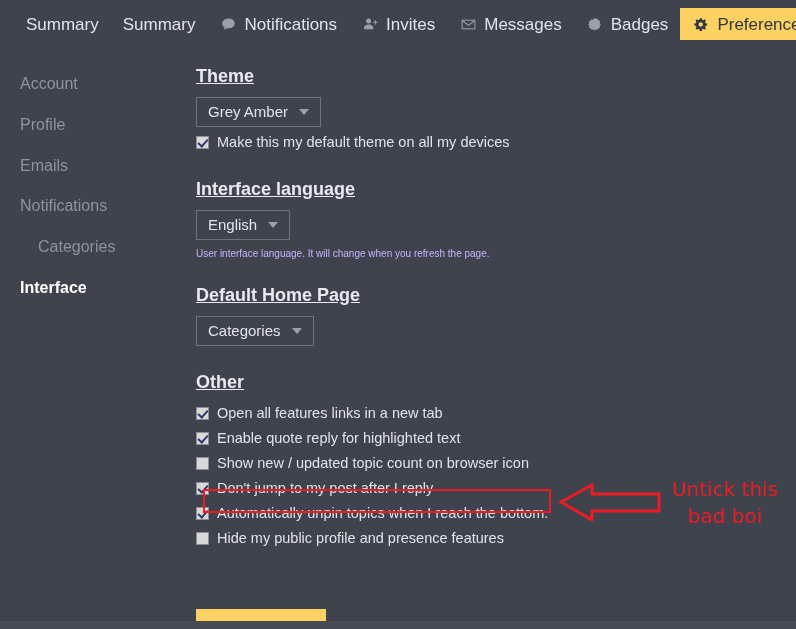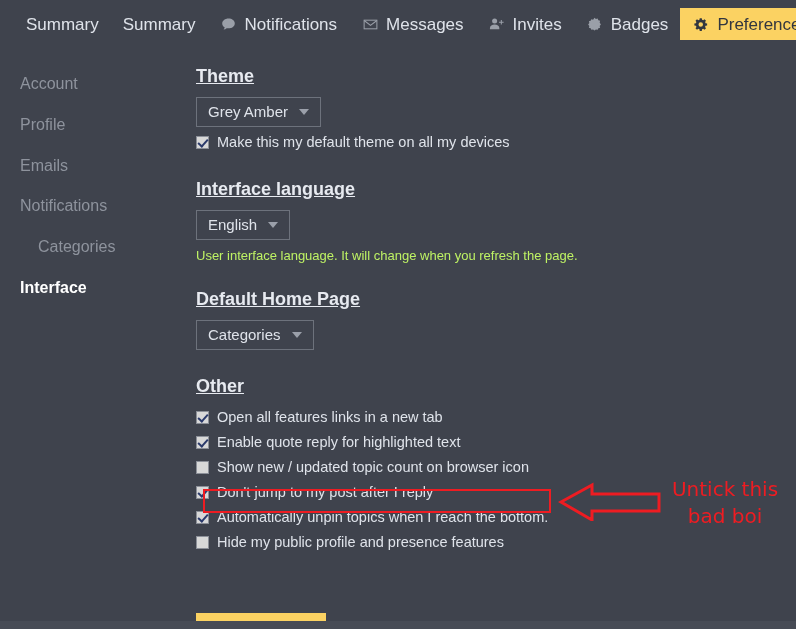--- a/index.html
+++ b/index.html
@@ -98,22 +98,22 @@
     line-height: 1;
   }
   .caret {
     width: 0; height: 0;
     border-left: 5px solid transparent;
     border-right: 5px solid transparent;
     border-top: 6px solid #9ba0aa;
   }
 
   .helptext {
-    font-size: 13px;
-    color: #bef264;
+    font-size: 10px;
+    color: #c4b5fd;
     margin-top: 8px;
   }
 
   .cbrow {
     display: flex;
     align-items: center;
     gap: 8px;
     margin: 4px 0;
     font-size: 14.5px;
     color: #dfe3ea;
@@ -207,37 +207,37 @@
     <span class="navicon">
       <svg viewBox="0 0 16 16" width="15" height="15" fill="currentColor">
         <path d="M8 1.6C4.3 1.6 1.3 3.9 1.3 6.8c0 1.7 1 3.2 2.6 4.2-.1.8-.5 1.7-1.2 2.4 1.3-.2 2.5-.8 3.3-1.5.6.1 1.3.2 2 .2 3.7 0 6.7-2.3 6.7-5.3S11.7 1.6 8 1.6z"></path>
       </svg>
     </span>
     <span>Notifications</span>
   </div>
 
   <div class="navitem">
     <span class="navicon">
-      <svg viewBox="0 0 16 16" width="15" height="15" fill="none" stroke="currentColor" stroke-width="1.1">
-        <rect x="1.2" y="3.4" width="13.6" height="9.2"></rect>
-        <path d="M1.2 3.7 L8 9 L14.8 3.7"></path>
-      </svg>
-    </span>
-    <span>Messages</span>
-  </div>
-
-  <div class="navitem">
-    <span class="navicon">
       <svg viewBox="0 0 16 16" width="15" height="15" fill="currentColor">
         <circle cx="6" cy="4.3" r="2.7"></circle>
         <path d="M6 8c-2.8 0-5 1.6-5 3.6V13h10v-1.4C11 9.6 8.8 8 6 8z"></path>
         <path d="M12.6 3.2h1.1v1.9h1.9v1.1h-1.9v1.9h-1.1V6.2h-1.9V5.1h1.9z"></path>
       </svg>
     </span>
     <span>Invites</span>
+  </div>
+
+  <div class="navitem">
+    <span class="navicon">
+      <svg viewBox="0 0 16 16" width="15" height="15" fill="none" stroke="currentColor" stroke-width="1.1">
+        <rect x="1.2" y="3.4" width="13.6" height="9.2"></rect>
+        <path d="M1.2 3.7 L8 9 L14.8 3.7"></path>
+      </svg>
+    </span>
+    <span>Messages</span>
   </div>
 
   <div class="navitem">
     <span class="navicon">
       <svg viewBox="0 0 16 16" width="15" height="15" fill="currentColor">
         <path d="M8 .9l1.5 1.3 1.9-.5.7 1.8 1.9.5-.5 1.9L14.8 8l-1.3 1.5.5 1.9-1.9.5-.7 1.8-1.9-.5L8 14.5 6.5 13.2l-1.9.5-.7-1.8-1.9-.5.5-1.9L1.2 8l1.3-1.5-.5-1.9 1.9-.5.7-1.8 1.9.5z"></path>
       </svg>
     </span>
     <span>Badges</span>
   </div>

